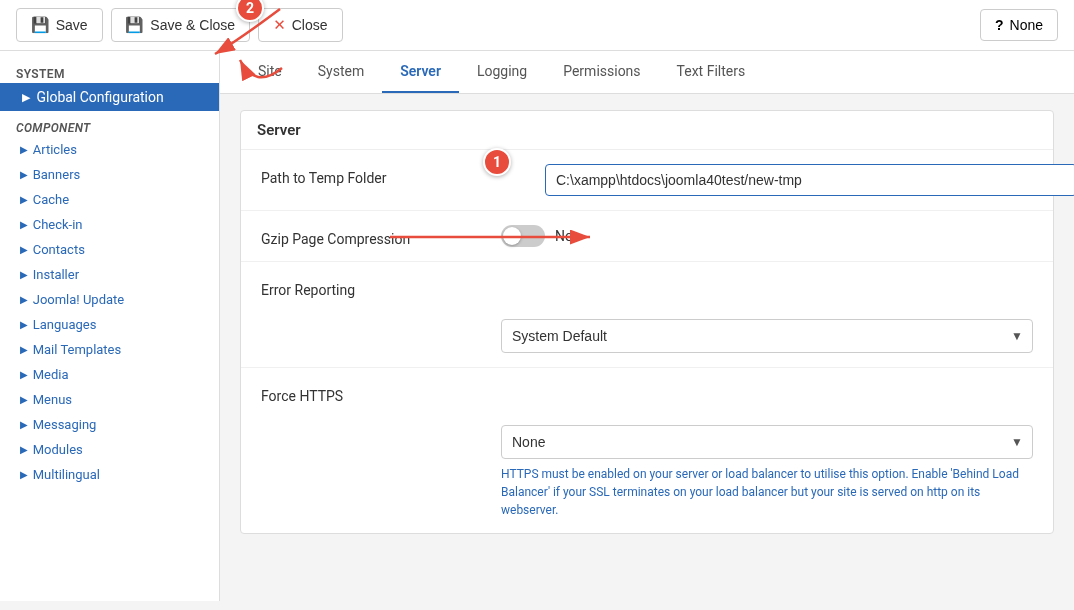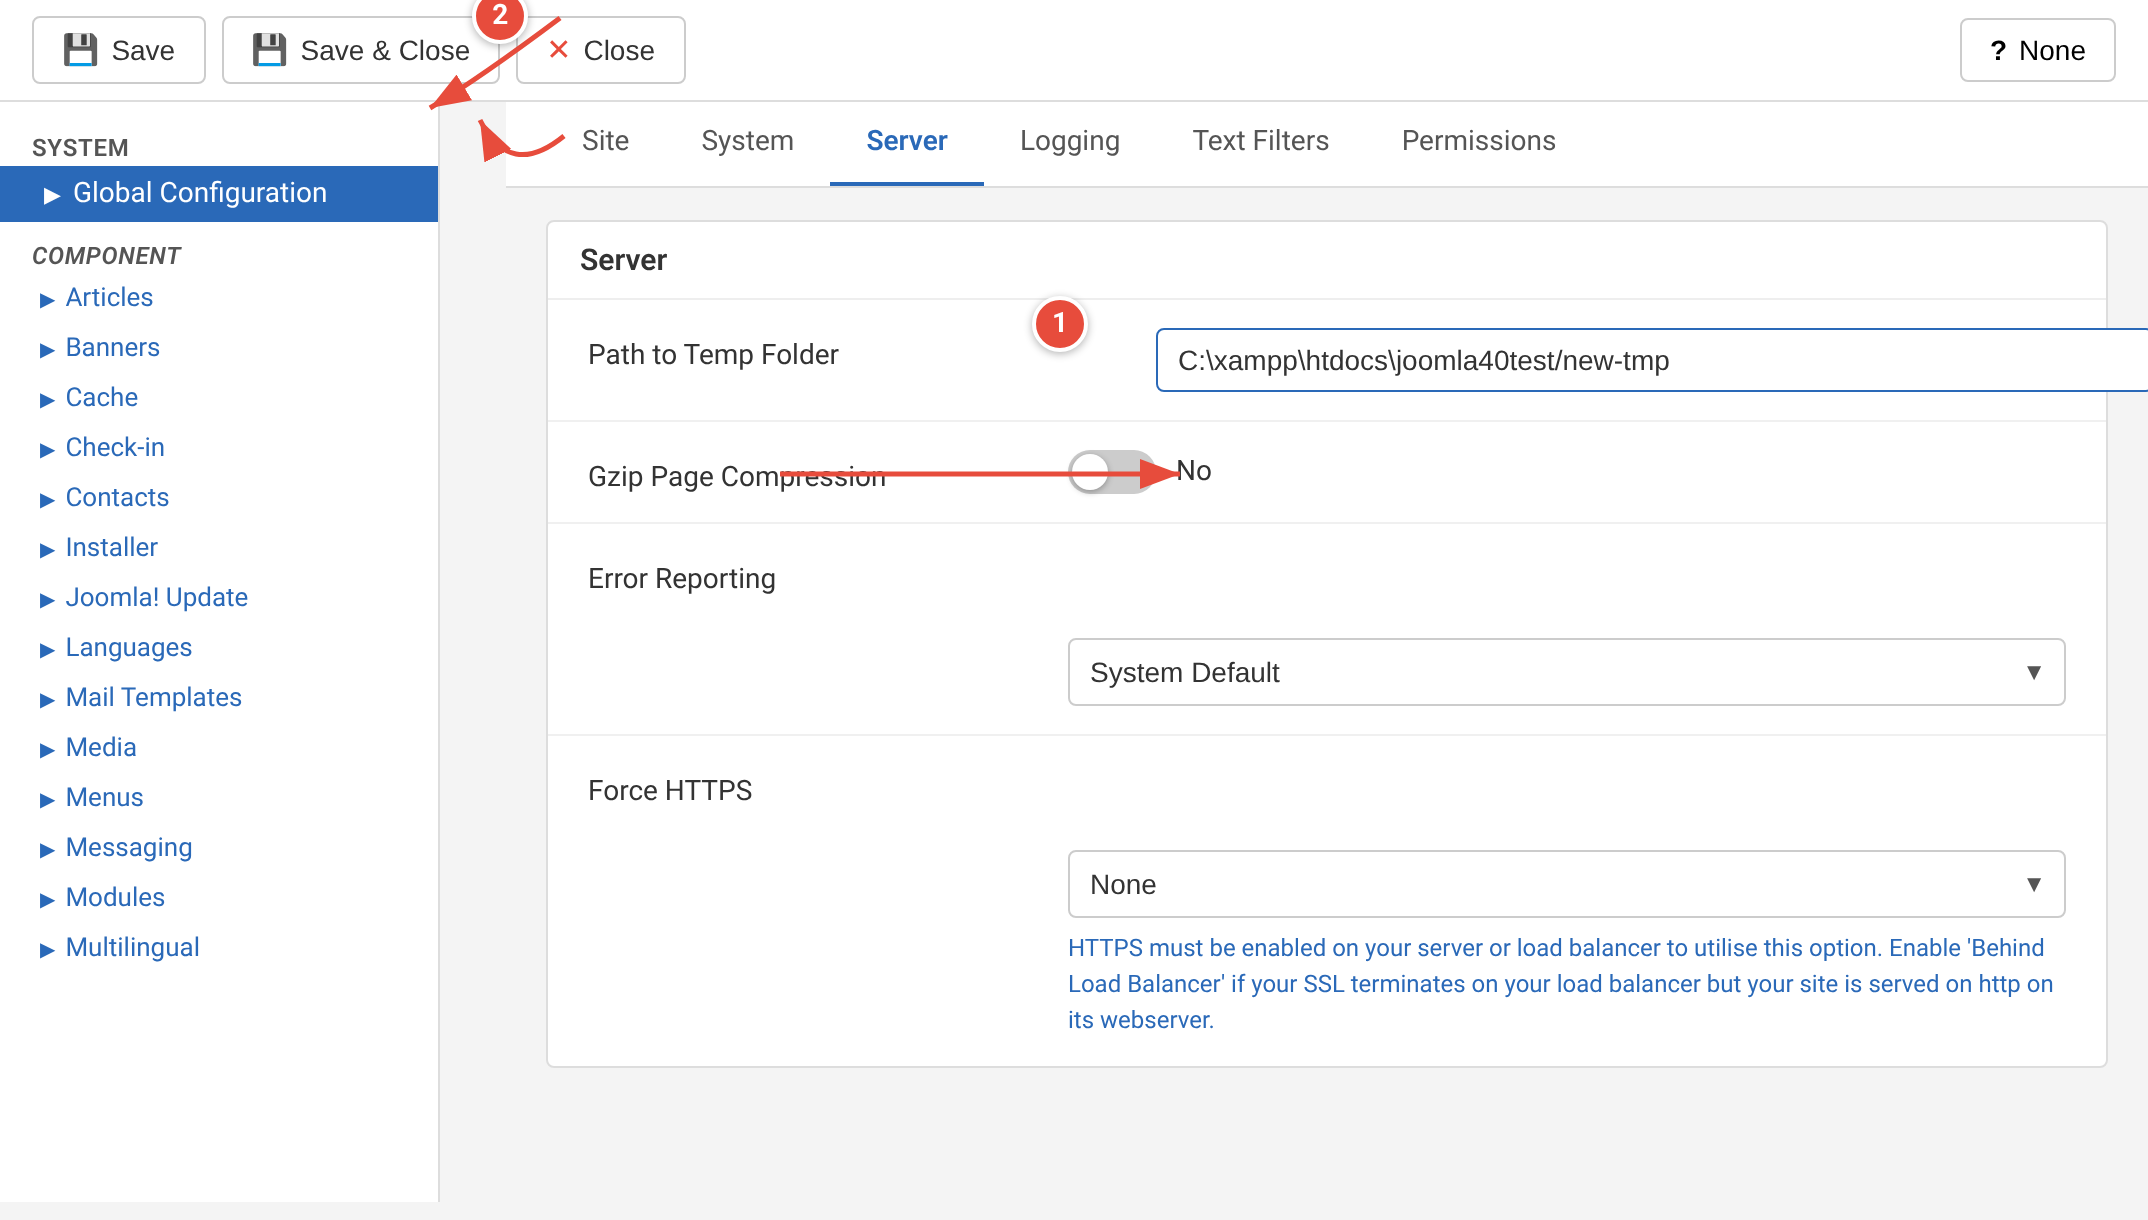--- a/index.html
+++ b/index.html
@@ -39,21 +39,20 @@
       background: #fff;
       border-radius: 4px;
       cursor: pointer;
       font-size: 14px;
     }
 
     .main-layout {
       display: flex;
       height: calc(610px - 60px);
       overflow: hidden;
-      gap: 33px;
     }
 
     
     .sidebar {
       width: 220px;
       background: #fff;
       border-right: 1px solid #ddd;
       padding: 12px 0;
       overflow-y: auto;
       flex-shrink: 0;
@@ -360,24 +359,24 @@
       <div class="tab">
         <span>System</span>
       </div>
       <div class="tab active">
         <span>Server</span>
       </div>
       <div class="tab">
         <span>Logging</span>
       </div>
       <div class="tab">
+        <span>Permissions</span>
+      </div>
+      <div class="tab">
         <span>Text Filters</span>
-      </div>
-      <div class="tab">
-        <span>Permissions</span>
       </div>
     </div>
 
     <div class="form-content">
       <div class="form-panel">
         <div class="form-panel-title">Server</div>
 
         <div class="form-row">
           <div class="form-label">Path to Temp Folder</div>
           <div class="form-field" style="position:relative;">

